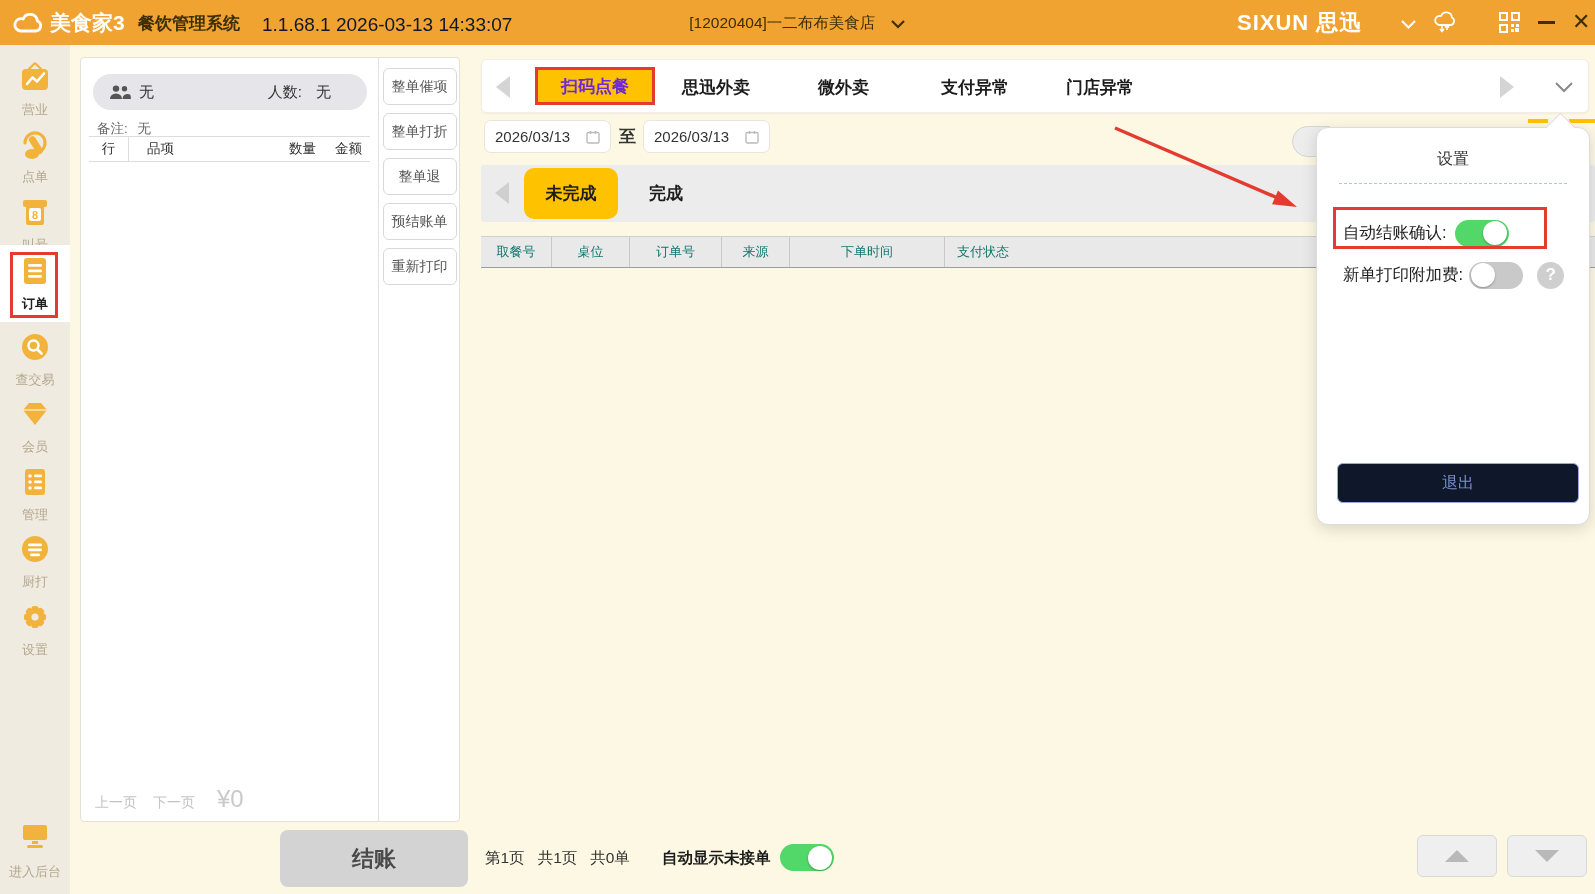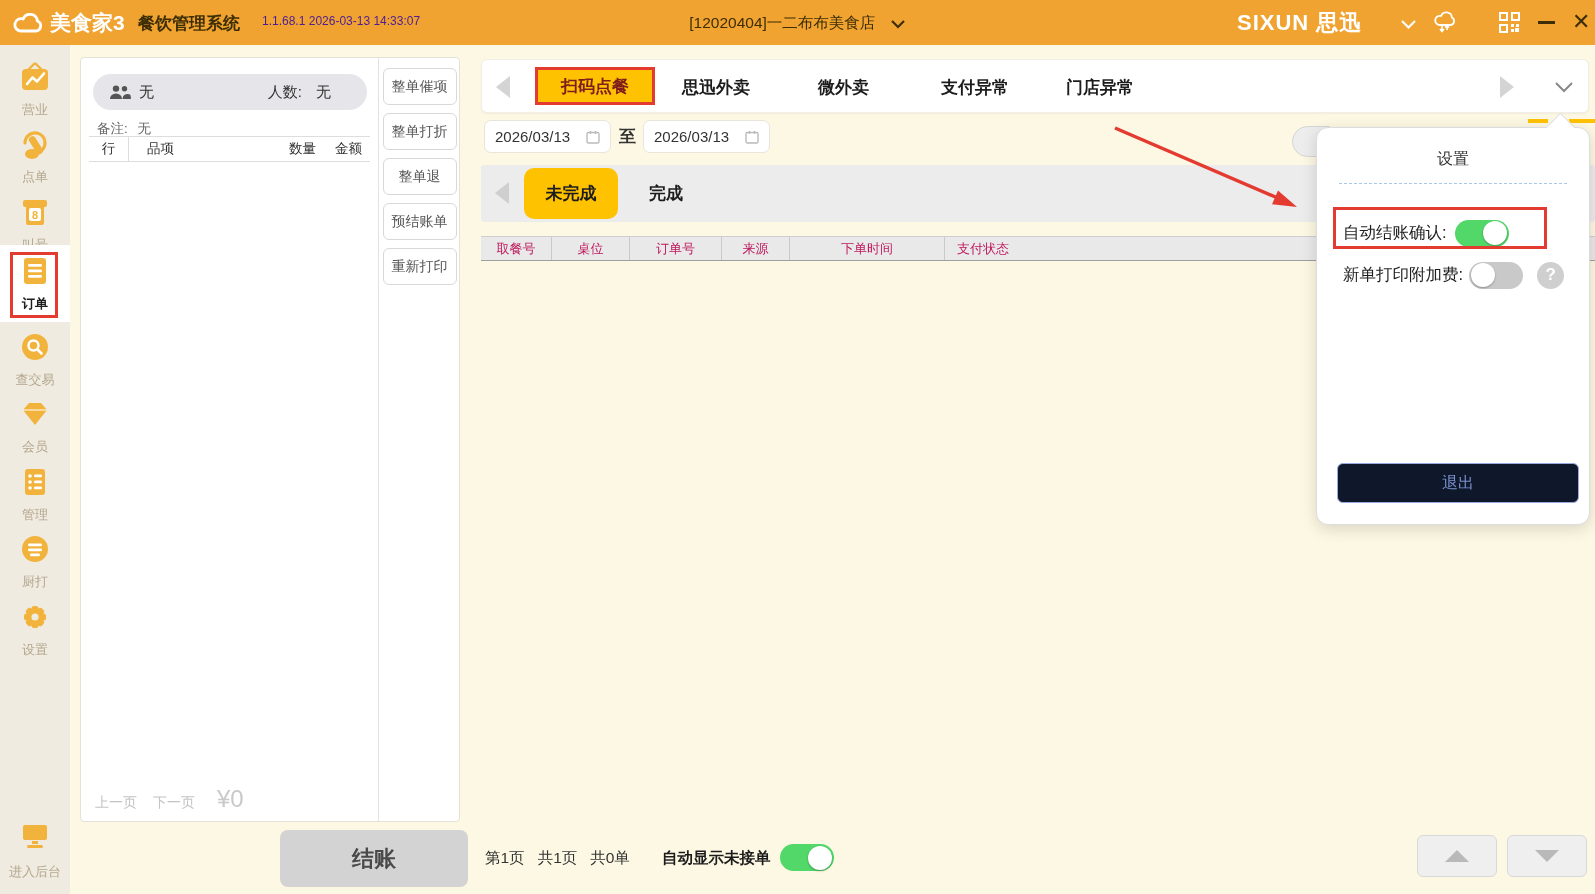--- a/index.html
+++ b/index.html
@@ -5,21 +5,21 @@
   * { margin:0; padding:0; box-sizing:border-box; }
   html,body { background:#888; }
   body { font-family:"Liberation Sans","DejaVu Sans",sans-serif; }
   #app { position:relative; width:1595px; height:894px; background:#FCF8E3; overflow:hidden; }
 
   
   .titlebar { position:absolute; left:0; top:0; width:100%; height:45px; background:#F0A330; }
   .tb-logo { position:absolute; left:12px; top:10px; }
   .tb-app { position:absolute; left:50px; top:9px; font-size:21px; font-weight:bold; color:#fff; }
   .tb-sys { position:absolute; left:138px; top:12px; font-size:17px; font-weight:bold; color:#3D2E05; }
-  .tb-ver { position:absolute; left:262px; top:14px; font-size:12px; color:#4c1d95; }
+  .tb-ver { position:absolute; left:262px; top:14px; font-size:19px; color:#0f172a; }
   .tb-store { position:absolute; left:0; right:0; top:13px; text-align:center; font-size:15.5px; color:#3D2E05; }
   .tb-store svg { vertical-align:middle; margin-left:10px; }
   .tb-brand { position:absolute; left:1237px; top:8px; font-size:22px; font-weight:bold; color:#fff; letter-spacing:1px; border-bottom:2px solid #fff; padding-bottom:18px; }
   .tb-icon { position:absolute; top:12px; }
   .tb-min { left:1538px; top:21px; width:17px; height:3px; background:#3D2E05; position:absolute; }
   .tb-close { position:absolute; left:1572px; top:11px; font-size:22px; color:#3D2E05; line-height:22px; font-weight:bold; }
 
   
   .sidebar { position:absolute; left:0; top:45px; width:70px; bottom:0; background:#F0EBE1; }
   .side-item { position:absolute; left:0; width:70px; height:62px; display:flex; flex-direction:column; align-items:center; justify-content:center; gap:3px; cursor:pointer; }
@@ -44,34 +44,34 @@
   .op-head .c3 { width:46px; text-align:right; }
   .op-head .c4 { width:54px; text-align:right; padding-right:8px; }
   .op-foot { position:absolute; left:14px; bottom:8px; display:flex; align-items:baseline; gap:16px; color:#C4C4C4; font-size:14px; }
   .op-foot .total { font-size:24px; color:#C9C9C9; margin-left:6px; }
   .big-btn { position:absolute; height:57px; background:#D3D3D3; border-radius:8px; display:flex; align-items:center; justify-content:center; font-size:22px; font-weight:bold; color:#4A4A4A; cursor:pointer; }
 
   
   .tabbar { position:absolute; left:411px; top:14px; width:1108px; height:54px; background:#fff; border:1px solid #F0EEE6; border-radius:6px; box-shadow:0 1px 2px rgba(0,0,0,.05); }
   .tri-l { width:0; height:0; border-top:11px solid transparent; border-bottom:11px solid transparent; border-right:14px solid #D4D4D4; }
   .tri-r { width:0; height:0; border-top:11px solid transparent; border-bottom:11px solid transparent; border-left:14px solid #D4D4D4; }
-  .tab-active { position:absolute; left:53px; top:7px; width:120px; height:38px; background:#FFC200; border:3px solid #E43B30; display:flex; align-items:center; justify-content:center; font-size:17px; font-weight:bold; color:#7f1d1d; cursor:pointer; }
+  .tab-active { position:absolute; left:53px; top:7px; width:120px; height:38px; background:#FFC200; border:3px solid #E43B30; display:flex; align-items:center; justify-content:center; font-size:17px; font-weight:bold; color:#6d28d9; cursor:pointer; }
   .tab { position:absolute; top:16px; font-size:17px; font-weight:bold; color:#1c1c1c; cursor:pointer; }
 
   
   .date-input { position:absolute; top:75px; width:127px; height:33px; background:#fff; border:1px solid #E8E5DA; border-radius:7px; display:flex; align-items:center; justify-content:space-between; padding:0 10px; font-size:15px; color:#333; cursor:pointer;gap:12px; }
   .date-sep { position:absolute; left:549px; top:80px; font-size:17px; font-weight:bold; color:#333; }
 
   
   .stbar { position:absolute; left:411px; top:120px; width:1114px; height:57px; background:#ECECEC; border-radius:3px; }
   .st-active { position:absolute; left:43px; top:3px; width:94px; height:51px; background:#FFC200; border-radius:10px; display:flex; align-items:center; justify-content:center; font-size:17px; font-weight:bold; color:#1c1c1c; cursor:pointer; }
   .st-tab { position:absolute; left:168px; top:17px; font-size:17px; font-weight:bold; color:#1c1c1c; cursor:pointer; }
 
   
-  .ghead { position:absolute; left:411px; top:191px; width:1114px; height:25px; display:flex; background:#E9E9E9; border-top:1px solid #CFCFCF; border-bottom:1px solid #9E9E9E; font-size:13px; color:#be185d; }
+  .ghead { position:absolute; left:411px; top:191px; width:1114px; height:32px; display:flex; background:#E9E9E9; border-top:1px solid #CFCFCF; border-bottom:1px solid #9E9E9E; font-size:13px; color:#0f766e; }
   .ghead div { display:flex; align-items:center; justify-content:center; border-right:1px solid #C9C9C9; }
   .ghead div:last-child { border-right:none; justify-content:flex-start; padding-left:12px; }
 
   
   .pginfo { position:absolute; left:415px; top:803px; display:flex; gap:13px; font-size:15.5px; color:#333; }
   .autoshow { position:absolute; left:592px; top:803px; font-size:15.5px; font-weight:bold; color:#1c1c1c; }
   .toggle { width:54px; height:27px; border-radius:14px; position:relative; cursor:pointer; }
   .toggle .knob { position:absolute; top:1.5px; width:24px; height:24px; border-radius:50%; background:#fff; box-shadow:0 1px 2px rgba(0,0,0,.3); }
   .toggle.on { background:#52D769; } .toggle.on .knob { right:2px; }
   .toggle.off { background:#C9C9C9; } .toggle.off .knob { left:2px; }

